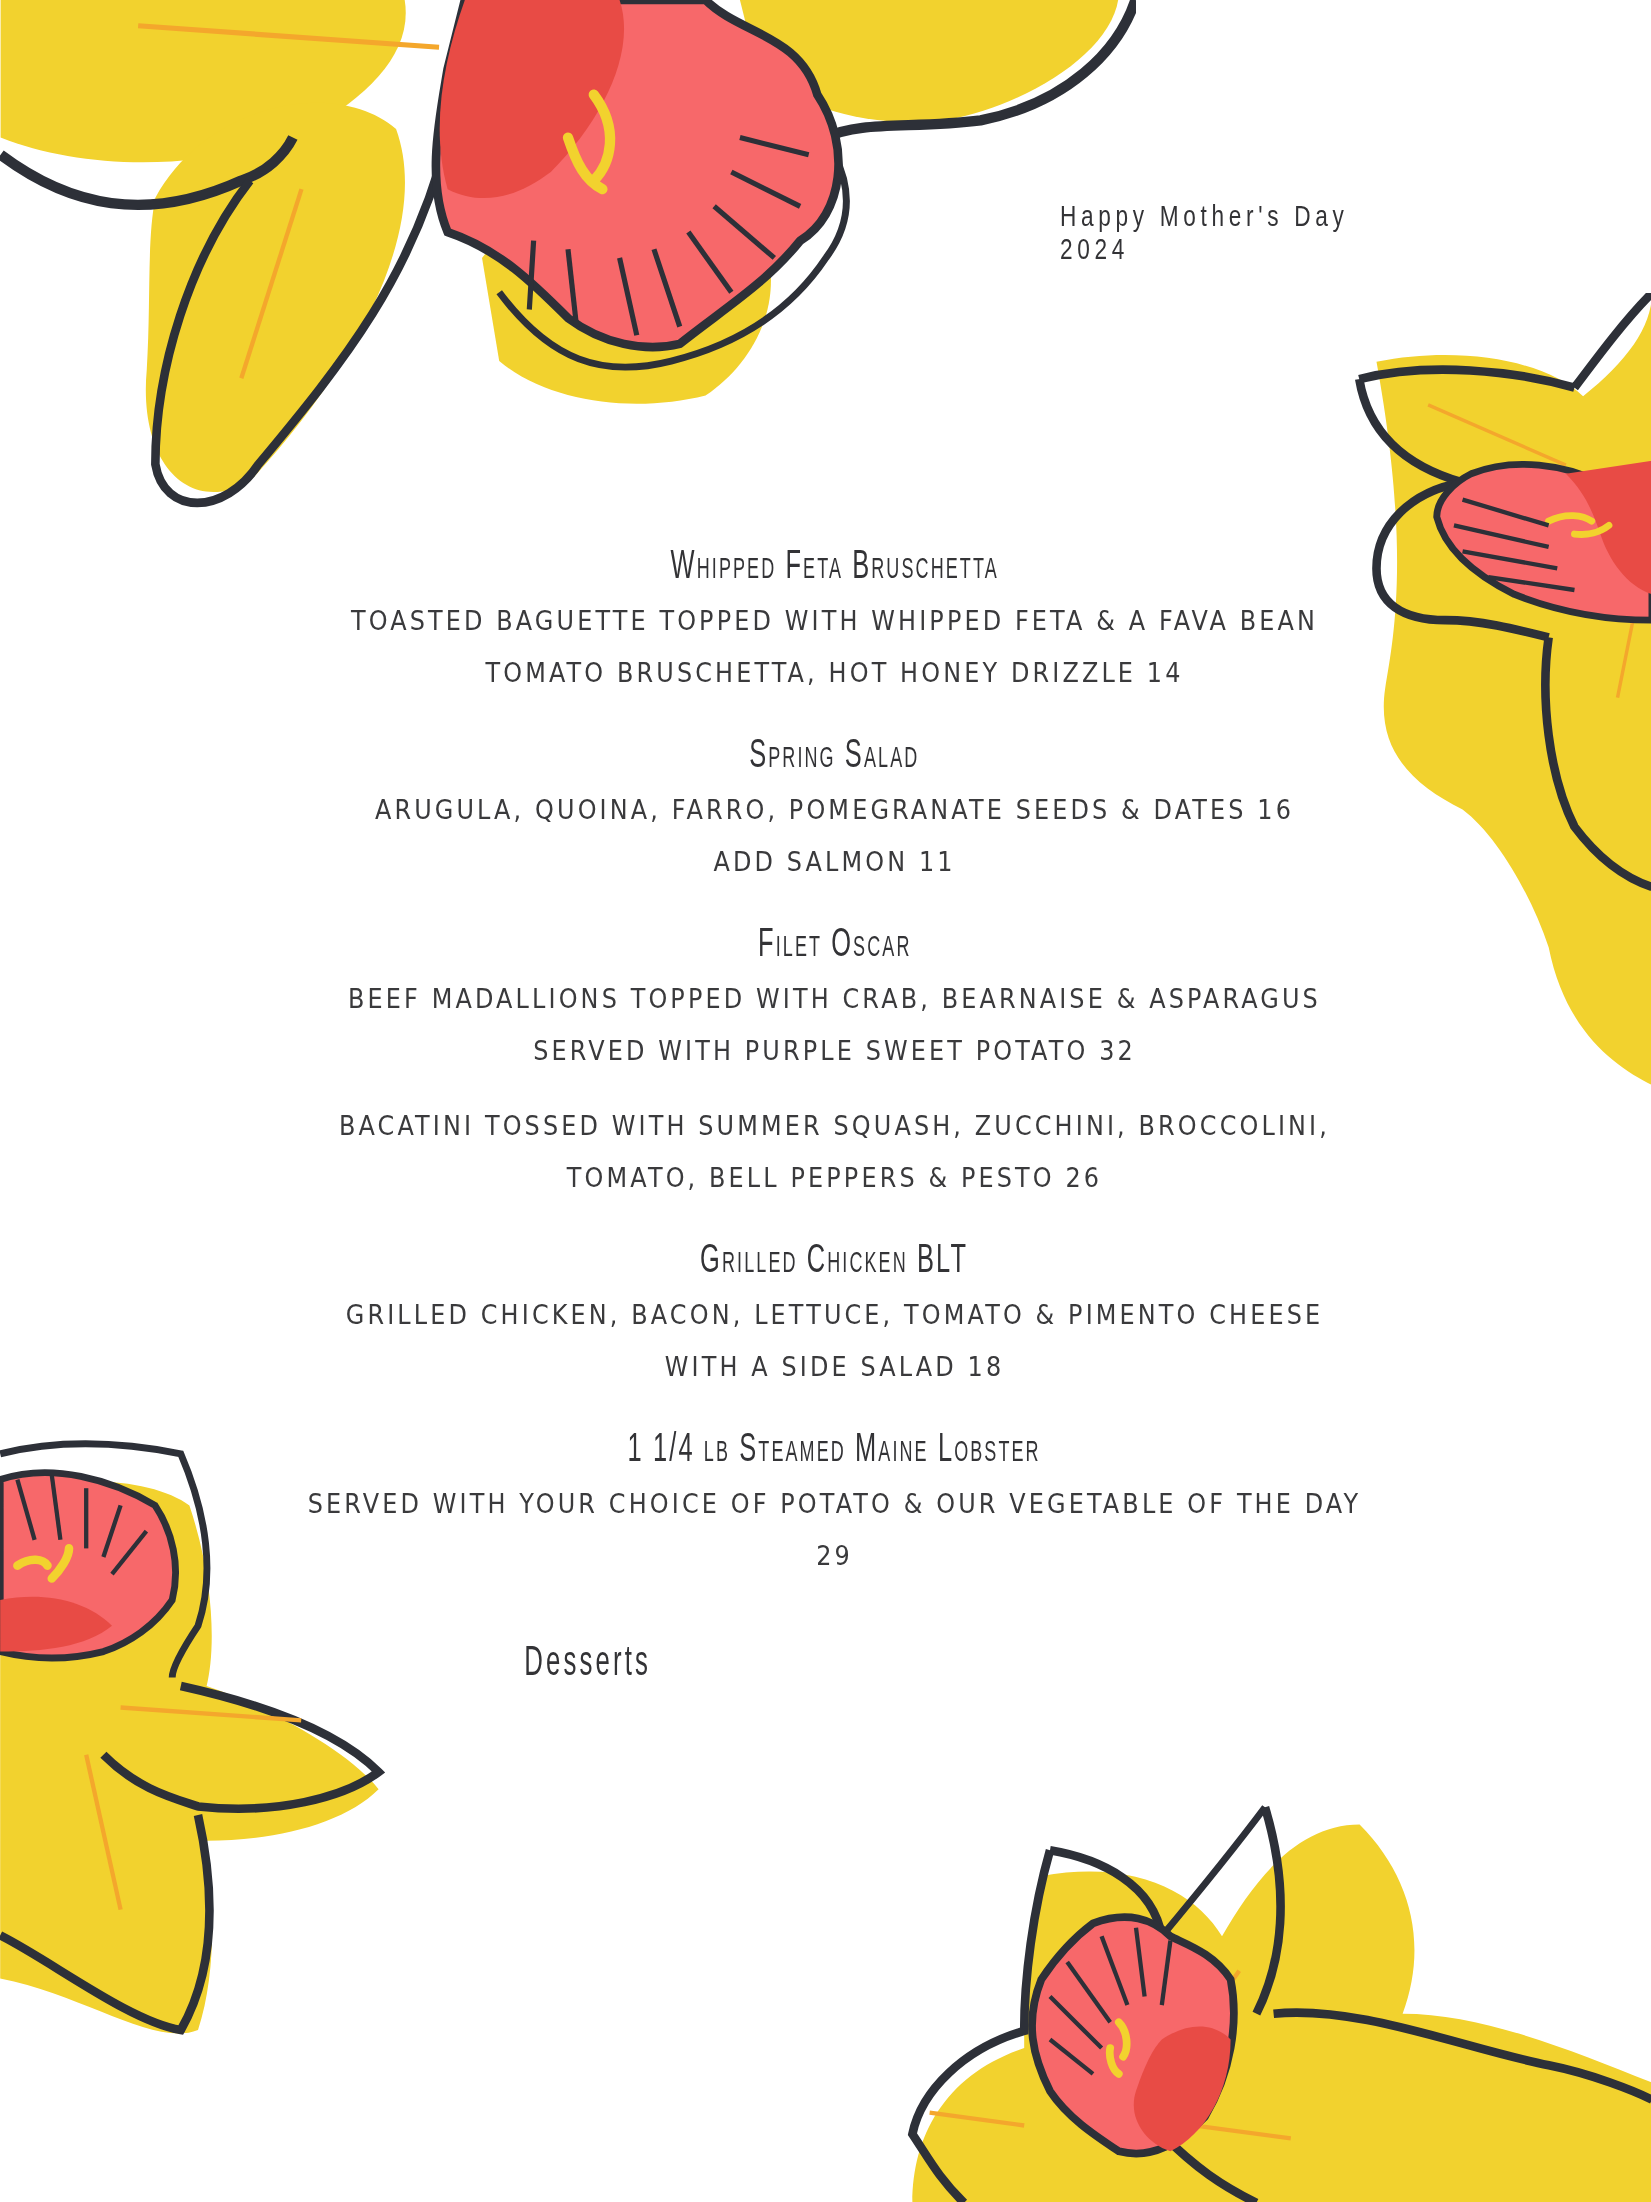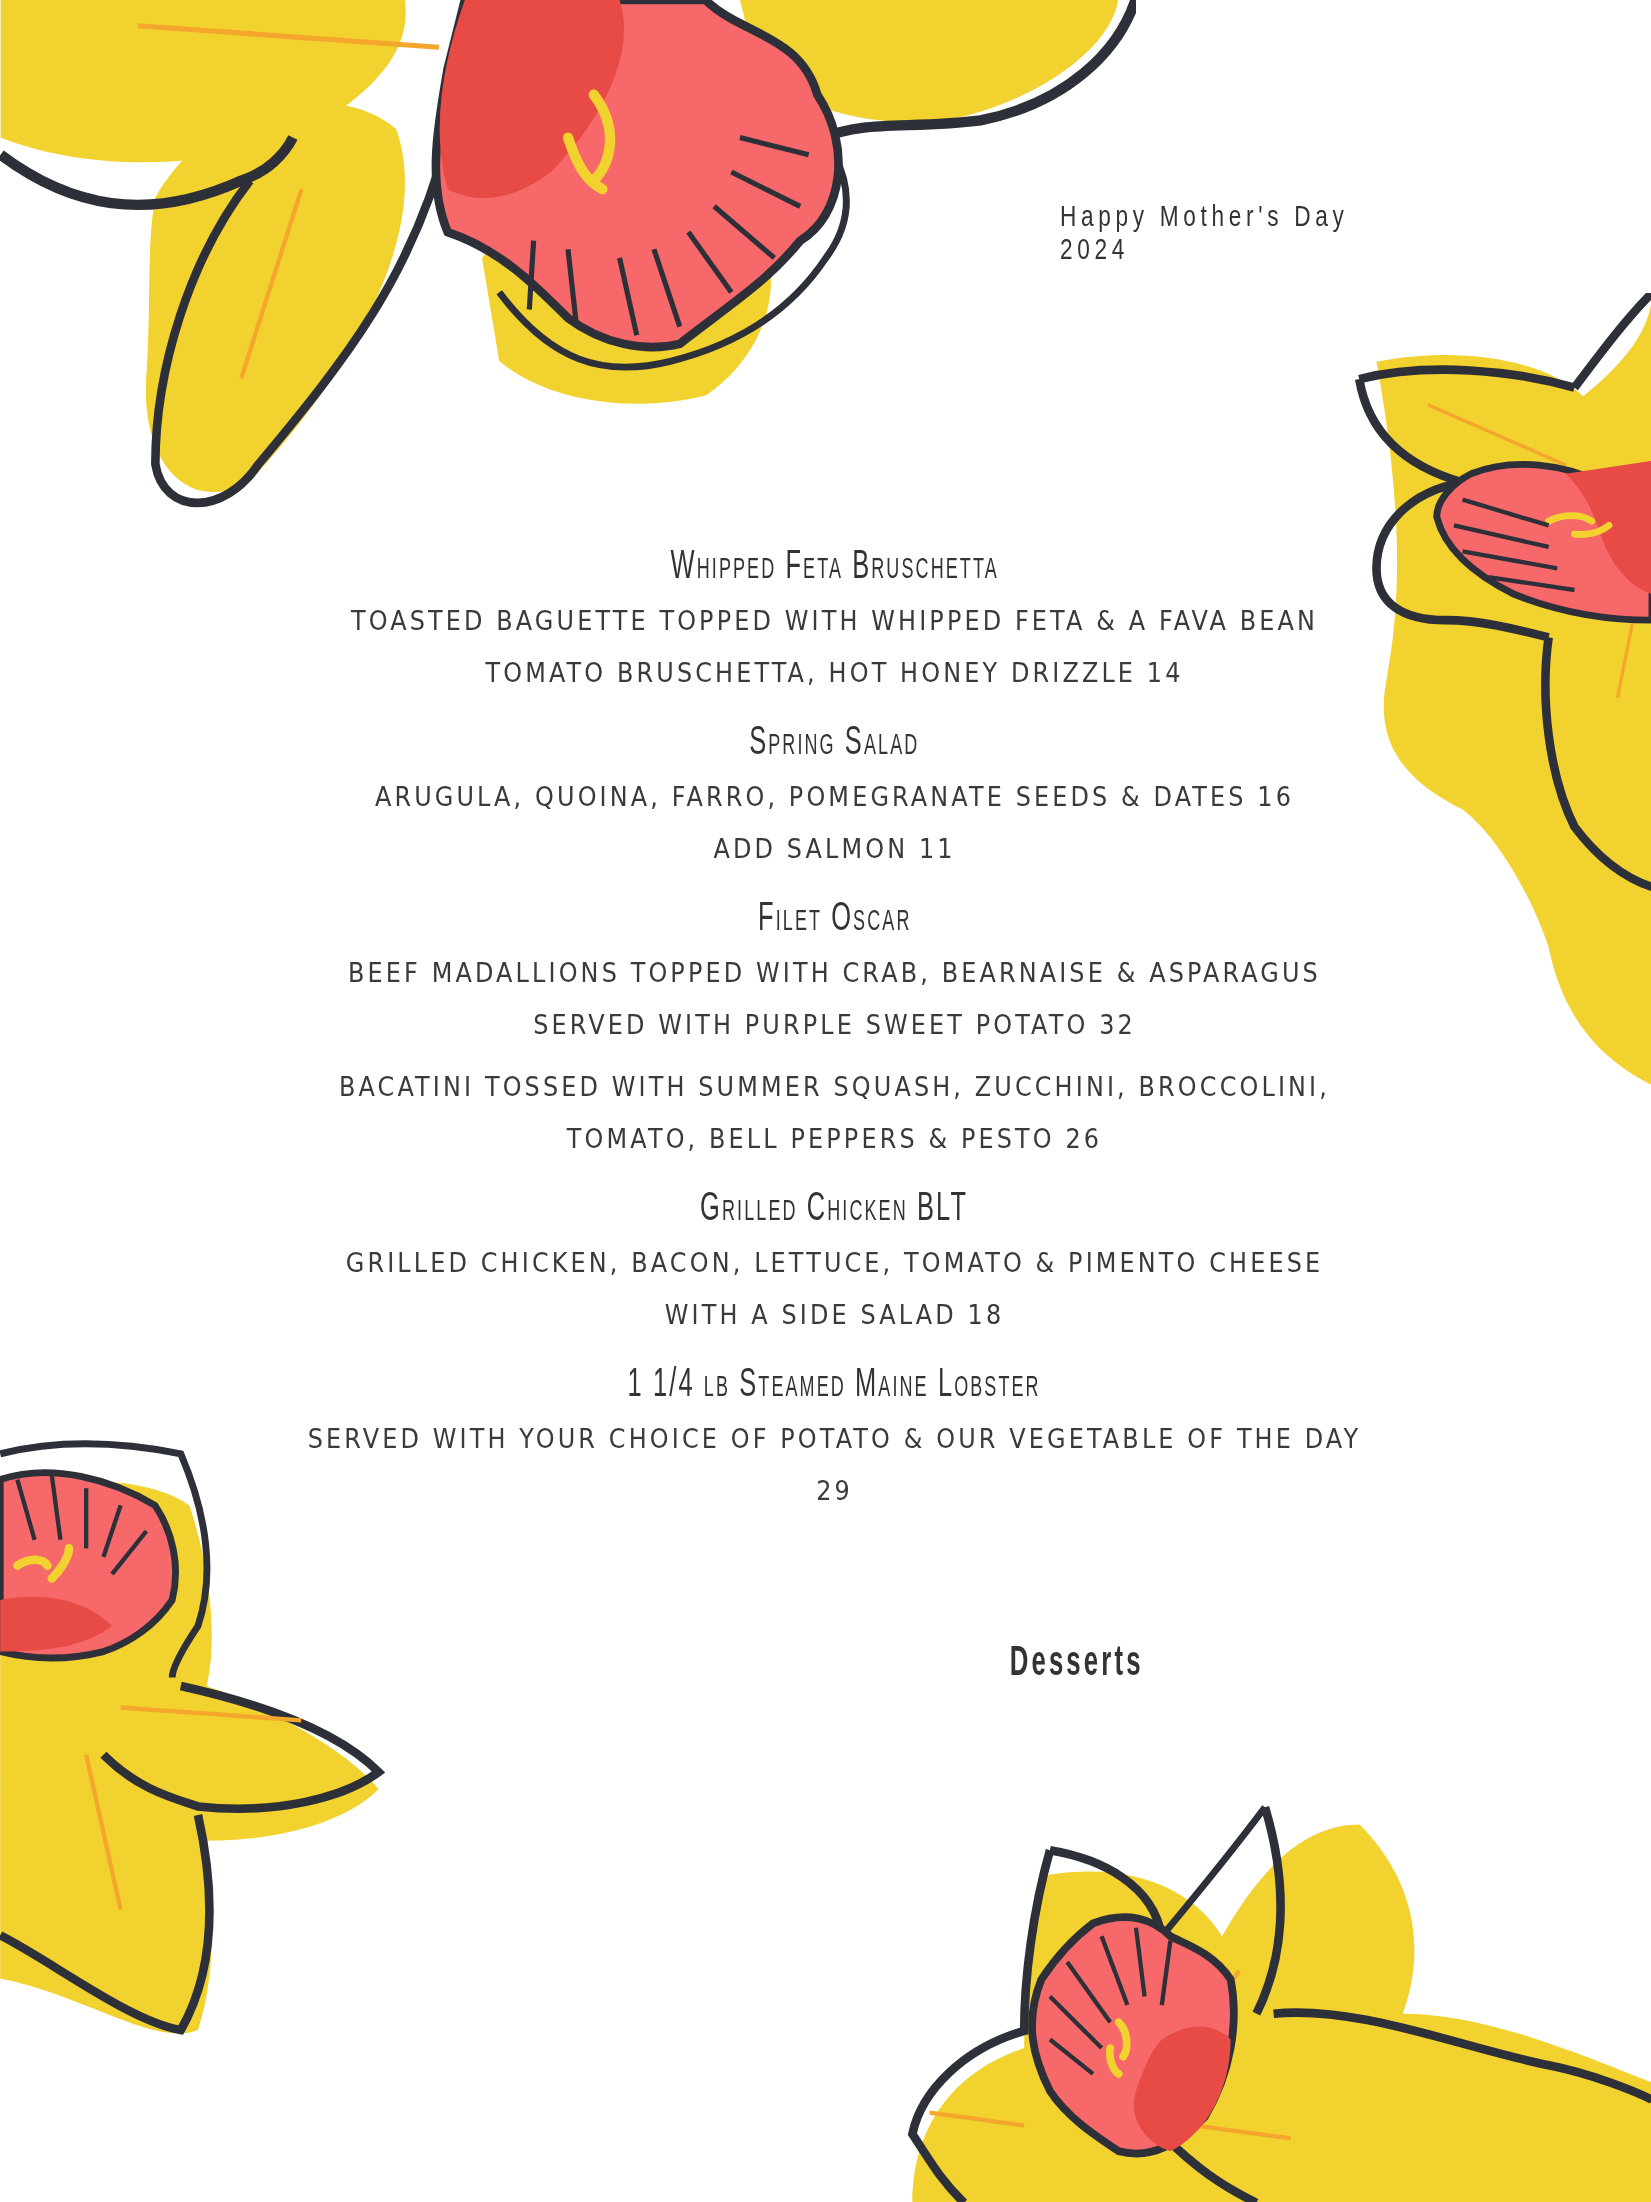--- a/index.html
+++ b/index.html
@@ -9,22 +9,22 @@
   .greeting { position:absolute; left:1060px; top:200px; width:379px; text-align:left;
               font-family:"Liberation Sans Narrow","Liberation Sans", sans-serif;
               font-size:29px; letter-spacing:6px; color:#333336; transform:scaleX(0.78); transform-origin:left top; }
   .menu { position:absolute; left:258px; top:533px; width:1153px; text-align:center; }
   .item { margin:0;text-align:center; }
   .item-title { font-family:"Liberation Sans", sans-serif; font-size:41px; color:#333336;
                 letter-spacing:3.4px; height:62px; line-height:62px; display:inline-block;
                 transform:scaleX(0.62); transform-origin:center; font-variant:small-caps; }
   .item-desc { font-family:"DejaVu Sans", sans-serif; font-size:26px; letter-spacing:3.4px;
                color:#3a3a3c; line-height:52px; text-transform:uppercase; transform:scaleX(0.92); }
-  .item + .item { margin-top:10px; }
-  .desserts { position:absolute; left:482px; top:1626px; width:706px; text-align:right;font-weight:bold; }
+  .item + .item { margin-top:23px; }
+  .desserts { position:absolute; left:482px; top:1626px; width:706px; text-align:left; }
   .desserts-title { font-family:"Liberation Sans", sans-serif; font-size:43px; letter-spacing:5.2px;
                     color:#333336; display:inline-block; transform:scaleX(0.6); height:69px; line-height:69px; }
   .dessert-list { margin-top:86px; }
   .dessert { font-family:"Liberation Sans", sans-serif; font-size:34px; letter-spacing:4.3px; color:#333336;
              height:60px; line-height:60px; font-variant:small-caps; transform:scaleX(0.7); }
 </style>
 </head>
 <body>
 
 <svg class="flower" style="left:0;top:0" width="1136" height="533" viewBox="0 0 1320 620">

